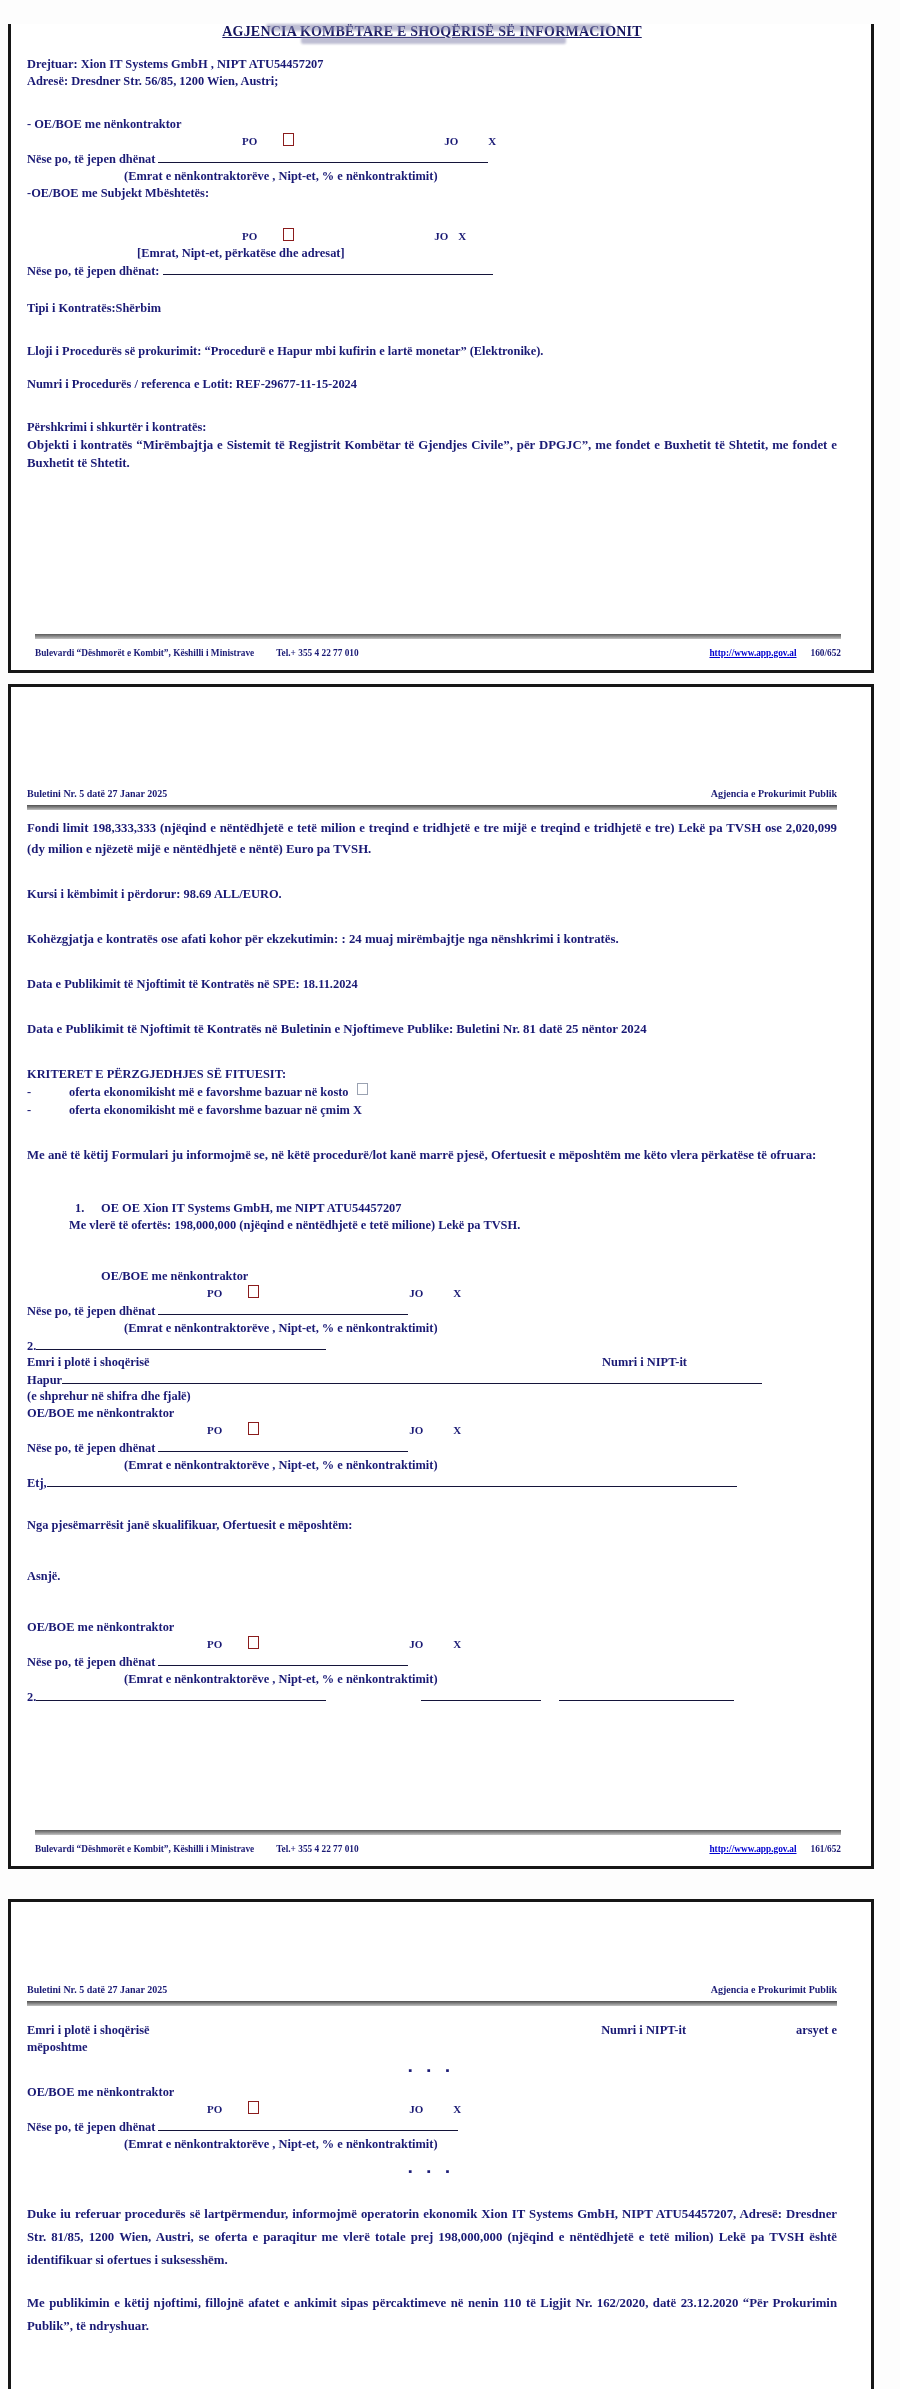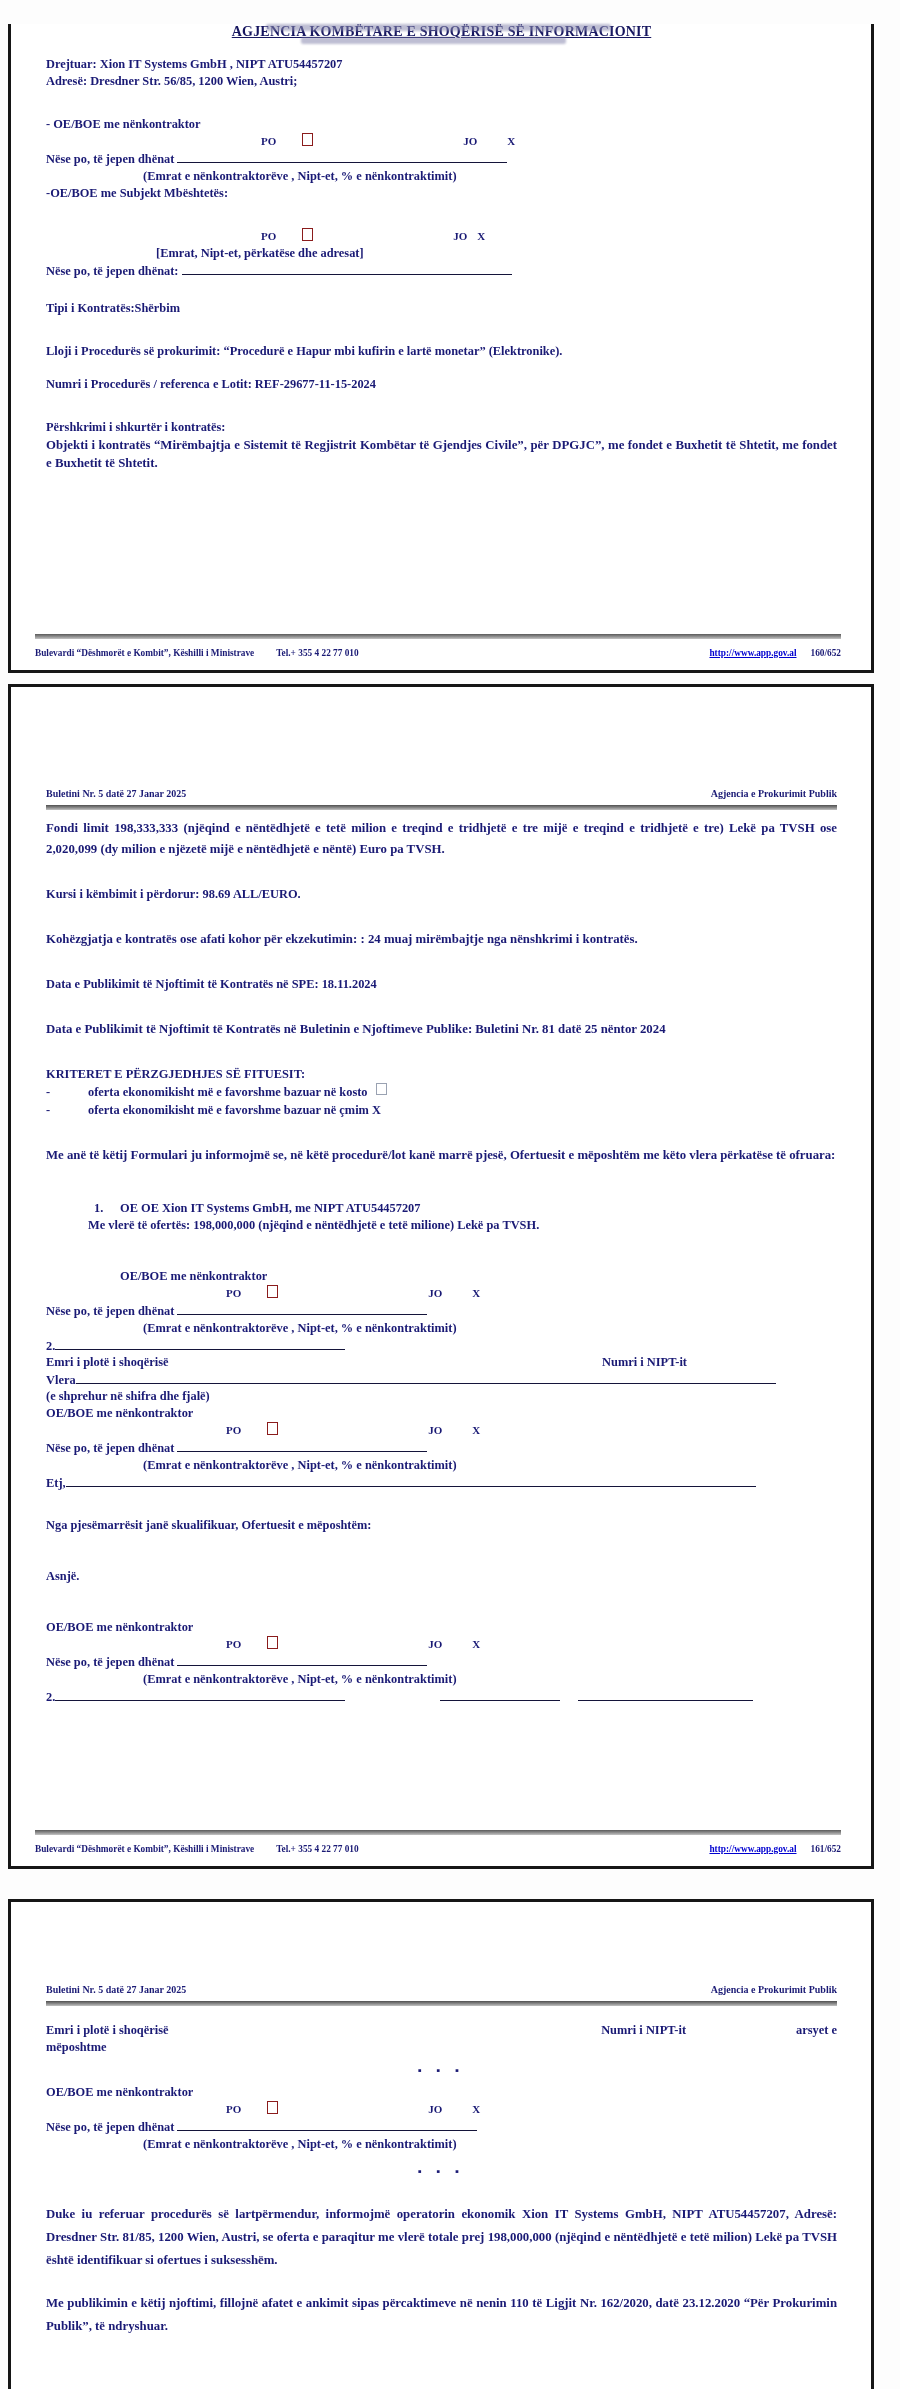--- a/index.html
+++ b/index.html
@@ -5,21 +5,21 @@
   html,body{margin:0;padding:0;}
   body{
     width:900px;height:2389px;overflow:hidden;background:#fdfdfd;
     font-family:"Liberation Serif","DejaVu Serif",serif;
     color:#1a1a75;font-weight:bold;
   }
   .page{
     box-sizing:border-box;width:866px;margin-left:8px;background:#fff;
     border:3px solid #161616;position:relative;
   }
-  .page-inner{padding:0 34px 0 35px;}
+  .page-inner{padding:0 34px 0 16px;}
   .page1{border-top:none;height:649px;margin-bottom:11px;}
   .page2{height:1185px;margin-bottom:30px;}
   .page3{height:560px;}
   
   .smudge{position:absolute;background:#8a8ab0;opacity:.55;filter:blur(1.2px);border-radius:2px;}
   .smudge.s1{left:255px;top:0;width:345px;height:7px;}
   .smudge.s2{left:290px;top:13px;width:265px;height:7px;}
 
   .doc-title{
     text-align:center;font-size:14px;margin-top:24px;letter-spacing:.2px;
@@ -183,21 +183,21 @@
     <div class="line sub-ind">(Emrat e nënkontraktorëve , Nipt-et, % e nënkontraktimit)</div>
     <div class="seg-row">
       <span>2.</span>
       <span class="blank w290"></span>
     </div>
     <div class="two-col">
       <span class="left">Emri i plotë i shoqërisë</span>
       <span class="mid">Numri i NIPT-it</span>
     </div>
     <div class="seg-row">
-      <span>Vlera</span>
+      <span>Hapur</span>
       <span class="blank w700"></span>
     </div>
     <div class="line">(e shprehur në shifra dhe fjalë)</div>
     <div class="line">OE/BOE me nënkontraktor</div>
     <div class="pojo ind180">
       <span>PO</span>
       <span class="cb"></span>
       <span class="jo-far">JO</span>
       <span class="x-gap">X</span>
     </div>

